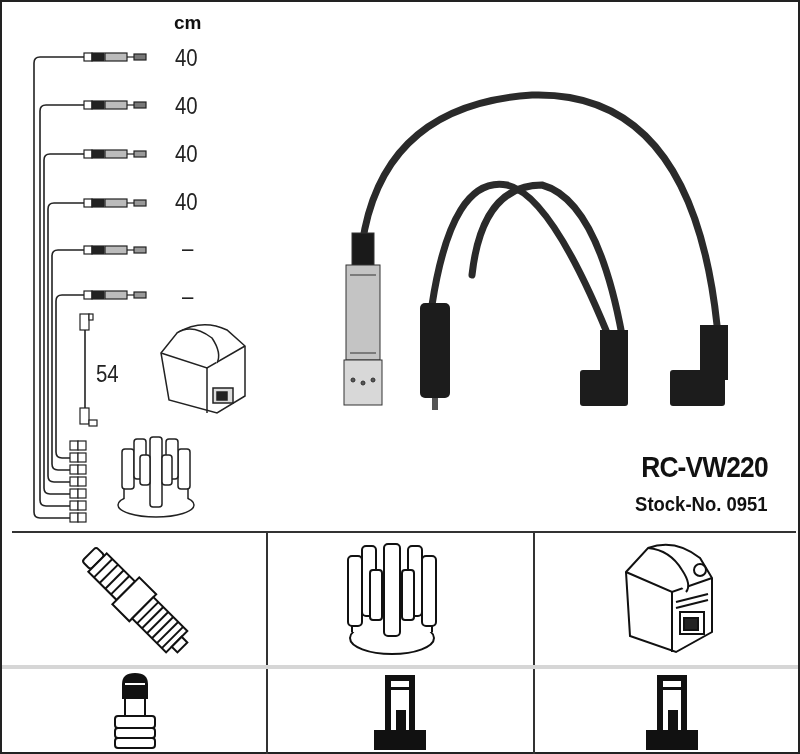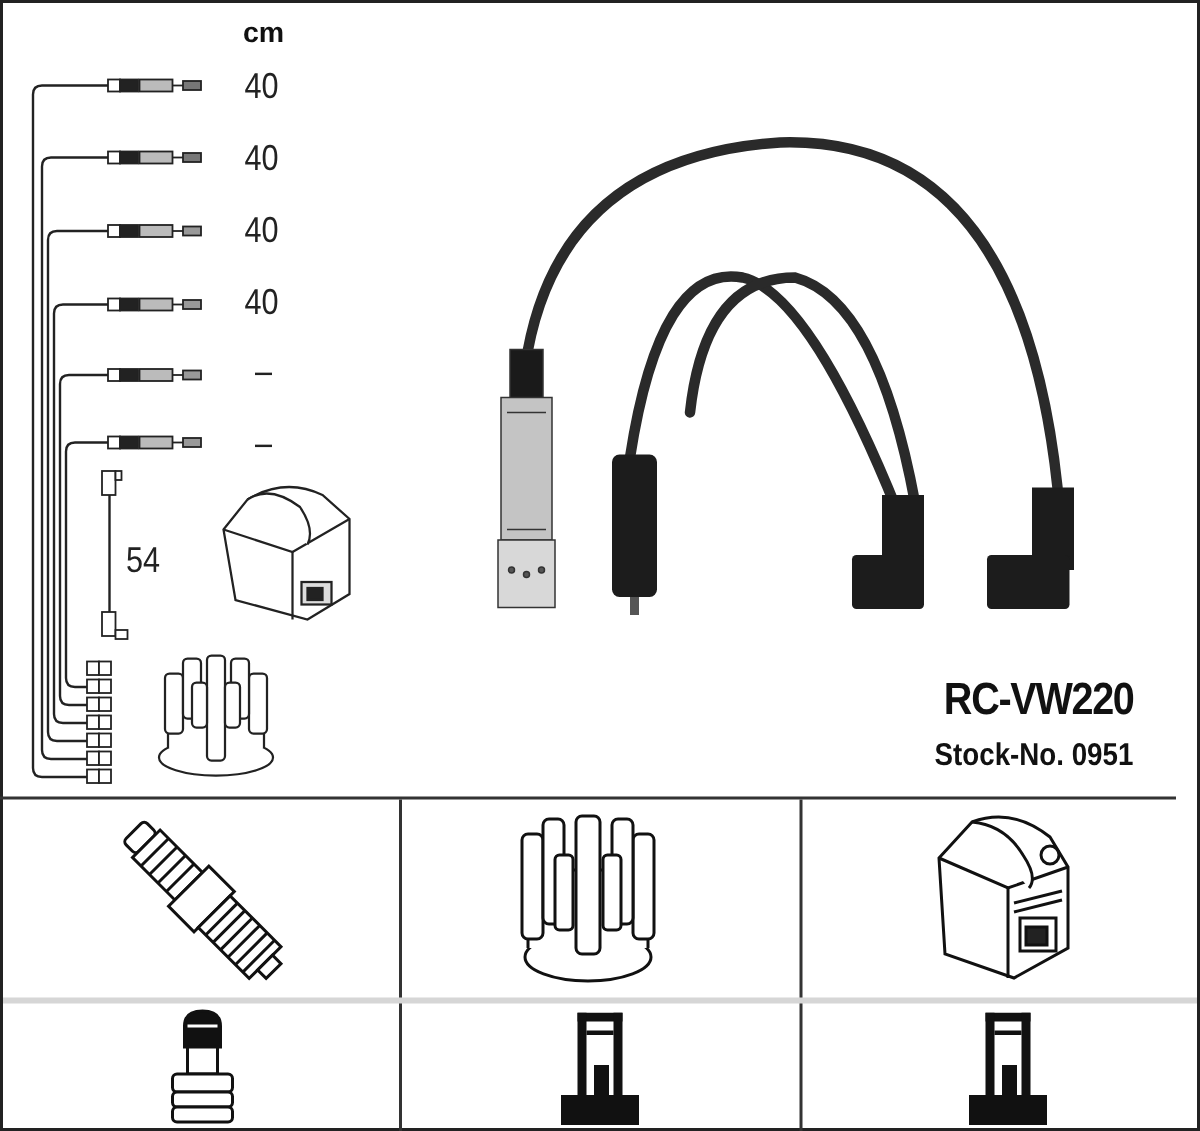--- a/index.html
+++ b/index.html
@@ -1,18 +1,18 @@
 <!DOCTYPE html>
 <html><head>
 <meta charset="utf-8">
 <style>
   html, body { margin:0; padding:0; background:#fff; }
   body { width:800px; height:754px; position:relative; overflow:hidden; font-family:"Liberation Sans", sans-serif; }
   .frame { position:absolute; left:0; top:0; width:800px; height:754px; box-sizing:border-box; border:2px solid #222; }
-  .top-panel { position:absolute; left:0; top:0; width:784px; height:533px; border-bottom:2px solid #333; box-sizing:border-box; }
+  .top-panel { position:absolute; left:12px; top:0; width:784px; height:533px; border-bottom:2px solid #333; box-sizing:border-box; }
   .abs { position:absolute; }
   .len-label { position:absolute; font-size:24px; color:#222; font-family:"Liberation Sans", sans-serif; transform:scaleX(0.85); transform-origin:left top; }
   .unit-label { position:absolute; left:162px; top:12px; font-size:19px; font-weight:bold; color:#111; }
   .product-code { position:absolute; right:28px; top:450px; font-size:30px; font-weight:bold; color:#111; letter-spacing:-1px; transform:scaleX(0.88); transform-origin:right top; }
   .stock-no { position:absolute; right:28px; top:492px; font-size:21px; font-weight:bold; color:#111; transform:scaleX(0.88); transform-origin:right top; }
   .vline { position:absolute; width:2px; background:#333; }
   .hline { position:absolute; height:4px; background:#d6d6d6; }
 </style>
 </head>
 <body>

